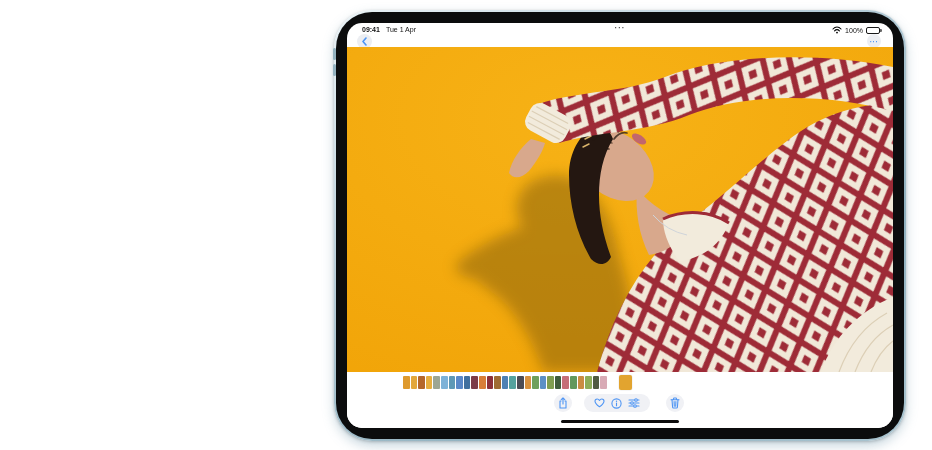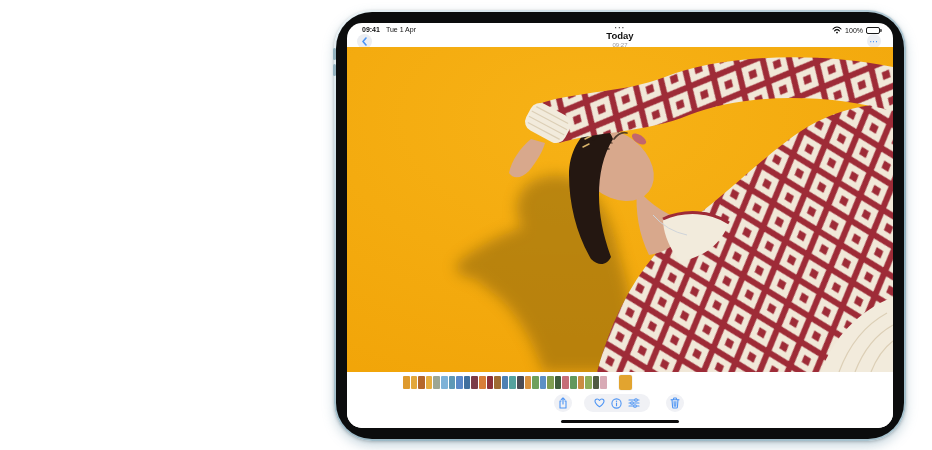--- a/index.html
+++ b/index.html
@@ -84,24 +84,20 @@
         <span class="battery"><span class="level"></span></span>
       </div>
     </div>
 
     <div class="circle-btn back-btn">
       <span class="icon">
         <svg width="7" height="9" viewBox="0 0 7 9" fill="none" stroke="currentColor" stroke-width="1.6" stroke-linecap="round" stroke-linejoin="round">
           <path d="M5 1 L2 4.5 L5 8"></path>
         </svg>
       </span>
-    </div>
-    <div class="title-block">
-      <div class="nav-title">Today</div>
-      <div class="nav-subtitle">09:27</div>
     </div>
     <div class="circle-btn more-btn">
       <span>···</span>
     </div>
 
     <div class="photo">
       <svg width="546" height="325" viewBox="0 0 546 325">
         <defs>
           <radialGradient id="wallGrad" cx="45%" cy="22%" r="95%">
             <stop offset="0" stop-color="#F7B216"></stop>

